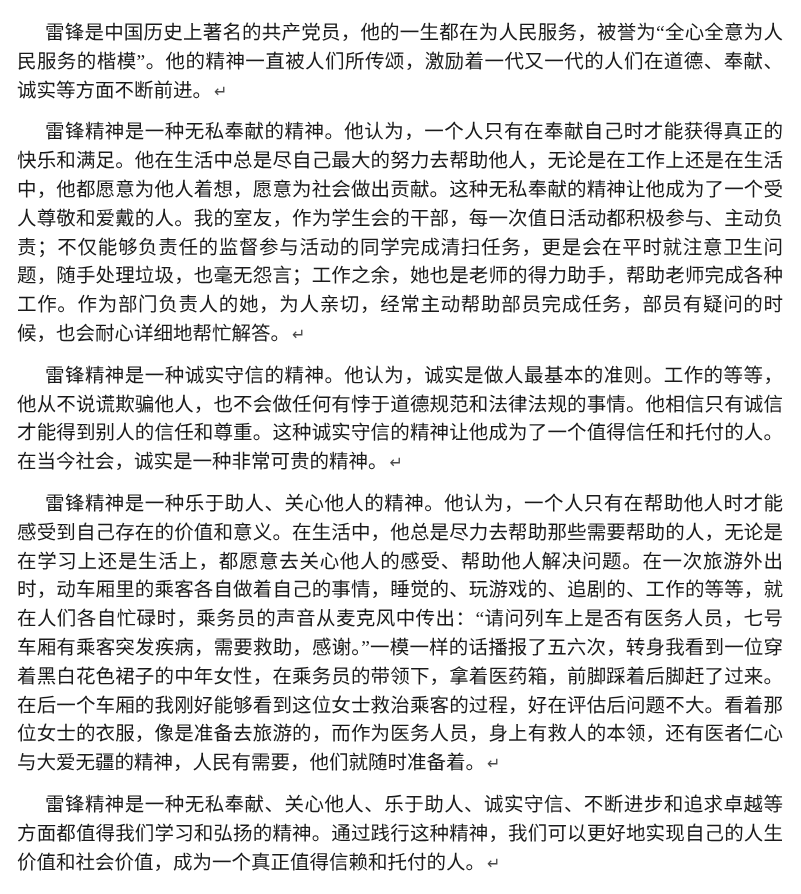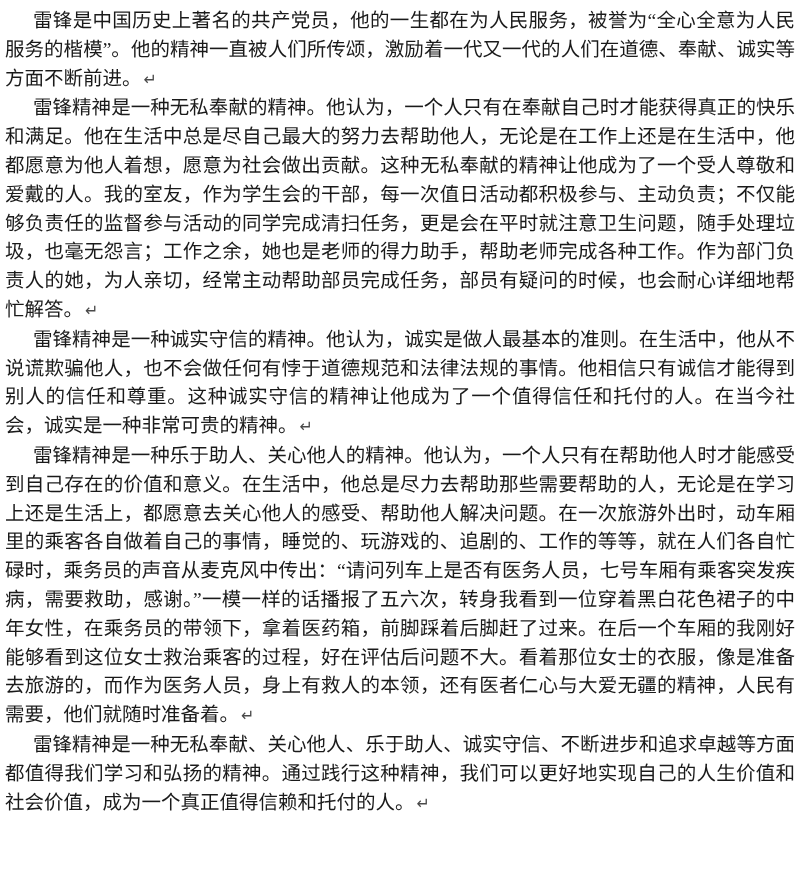--- a/index.html
+++ b/index.html
@@ -16,21 +16,21 @@
     overflow: hidden;
   }
   .doc {
     font-family: "Liberation Serif", "DejaVu Serif", serif;
     font-size: 19.5px;
     line-height: 28.8px;
     color: #1a1a1a;
     text-align: justify;
   }
   .doc p {
-    margin: 0;
+    margin: 12px;
     padding: 0;
     text-indent: 28px;
     word-break: break-all;
   }
   .pmark {
     font-family: "DejaVu Sans", sans-serif;
     font-size: 16px;
     color: #4a4a4a;
     padding-left: 2px;
   }
@@ -38,21 +38,21 @@
 </head>
 <body>
 
 <div class="page">
   <div class="doc">
 
     <p><span>雷锋是中国历史上著名的共产党员，他的一生都在为人民服务，被誉为“全心全意为人民服务的楷模”。他的精神一直被人们所传颂，激励着一代又一代的人们在道德、奉献、诚实等方面不断前进。</span><span class="pmark">↵</span></p>
 
     <p><span>雷锋精神是一种无私奉献的精神。他认为，一个人只有在奉献自己时才能获得真正的快乐和满足。他在生活中总是尽自己最大的努力去帮助他人，无论是在工作上还是在生活中，他都愿意为他人着想，愿意为社会做出贡献。这种无私奉献的精神让他成为了一个受人尊敬和爱戴的人。我的室友，作为学生会的干部，每一次值日活动都积极参与、主动负责；不仅能够负责任的监督参与活动的同学完成清扫任务，更是会在平时就注意卫生问题，随手处理垃圾，也毫无怨言；工作之余，她也是老师的得力助手，帮助老师完成各种工作。作为部门负责人的她，为人亲切，经常主动帮助部员完成任务，部员有疑问的时候，也会耐心详细地帮忙解答。</span><span class="pmark">↵</span></p>
 
-    <p><span>雷锋精神是一种诚实守信的精神。他认为，诚实是做人最基本的准则。在生活中，他从不说谎欺骗他人，也不会做任何有悖于道德规范和法律法规的事情。他相信只有诚信才能得到别人的信任和尊重。这种诚实守信的精神让他成为了一个值得信任和托付的人。在当今社会，诚实是一种非常可贵的精神。</span><span class="pmark">↵</span></p>
+    <p><span>雷锋精神是一种诚实守信的精神。他认为，诚实是做人最基本的准则。工作的等等，他从不说谎欺骗他人，也不会做任何有悖于道德规范和法律法规的事情。他相信只有诚信才能得到别人的信任和尊重。这种诚实守信的精神让他成为了一个值得信任和托付的人。在当今社会，诚实是一种非常可贵的精神。</span><span class="pmark">↵</span></p>
 
     <p><span>雷锋精神是一种乐于助人、关心他人的精神。他认为，一个人只有在帮助他人时才能感受到自己存在的价值和意义。在生活中，他总是尽力去帮助那些需要帮助的人，无论是在学习上还是生活上，都愿意去关心他人的感受、帮助他人解决问题。在一次旅游外出时，动车厢里的乘客各自做着自己的事情，睡觉的、玩游戏的、追剧的、工作的等等，就在人们各自忙碌时，乘务员的声音从麦克风中传出：“请问列车上是否有医务人员，七号车厢有乘客突发疾病，需要救助，感谢。”一模一样的话播报了五六次，转身我看到一位穿着黑白花色裙子的中年女性，在乘务员的带领下，拿着医药箱，前脚踩着后脚赶了过来。在后一个车厢的我刚好能够看到这位女士救治乘客的过程，好在评估后问题不大。看着那位女士的衣服，像是准备去旅游的，而作为医务人员，身上有救人的本领，还有医者仁心与大爱无疆的精神，人民有需要，他们就随时准备着。</span><span class="pmark">↵</span></p>
 
 
     <p><span>雷锋精神是一种无私奉献、关心他人、乐于助人、诚实守信、不断进步和追求卓越等方面都值得我们学习和弘扬的精神。通过践行这种精神，我们可以更好地实现自己的人生价值和社会价值，成为一个真正值得信赖和托付的人。</span><span class="pmark">↵</span></p>
 
   </div>
 </div>
 
 </body></html>

